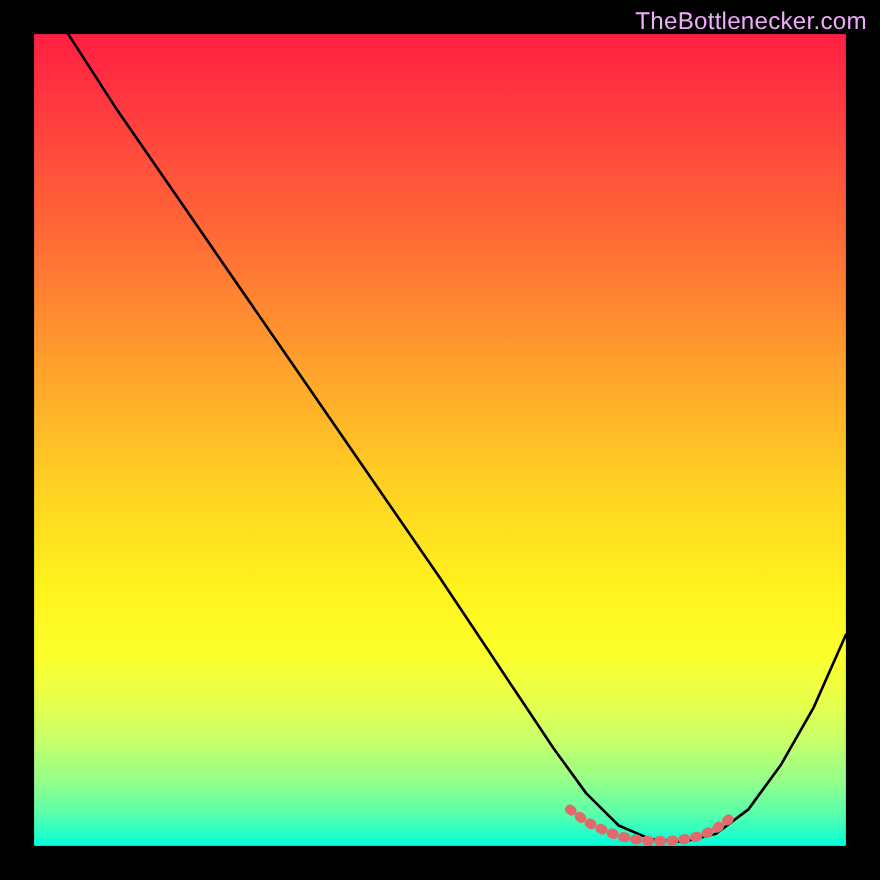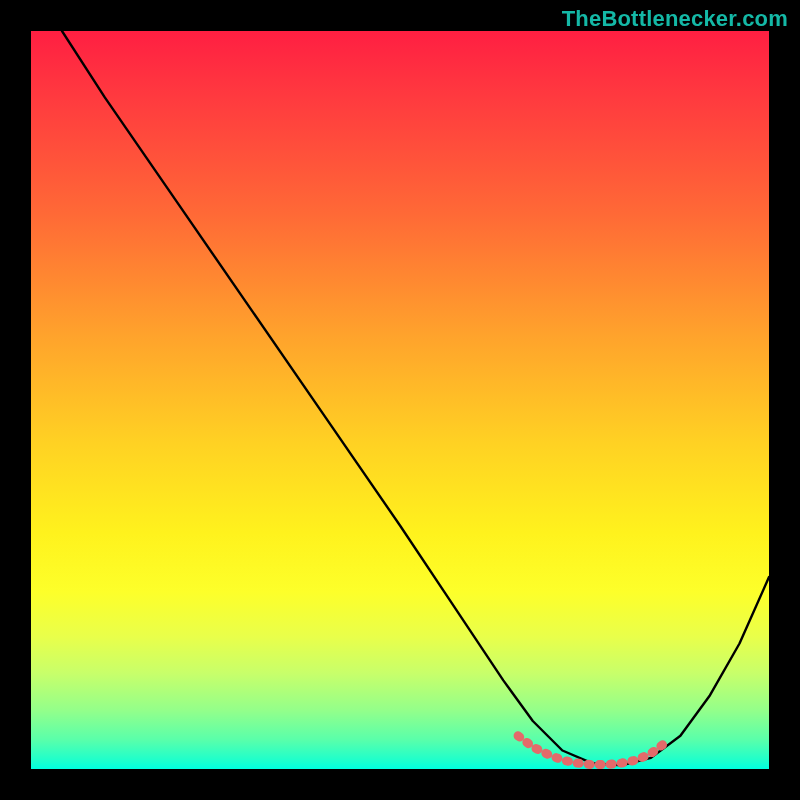--- a/index.html
+++ b/index.html
@@ -24,23 +24,23 @@
       #94ff8a 92%,
       #5affaa 96%,
       #1affce 99%,
       #00ffe0 100%
     );
   }
   .attrib {
     position: absolute;
     top: 6px;
     right: 12px;
-    color: #14b8a6;
+    color: #f0abfc;
     font-size: 22px;
-    font-weight: 700;
+    font-weight: 400;
     letter-spacing: 0.2px;
   }
   svg.overlay {
     position: absolute;
     left: 31px;
     top: 31px;
     width: 738px;
     height: 738px;
   }
 </style>

